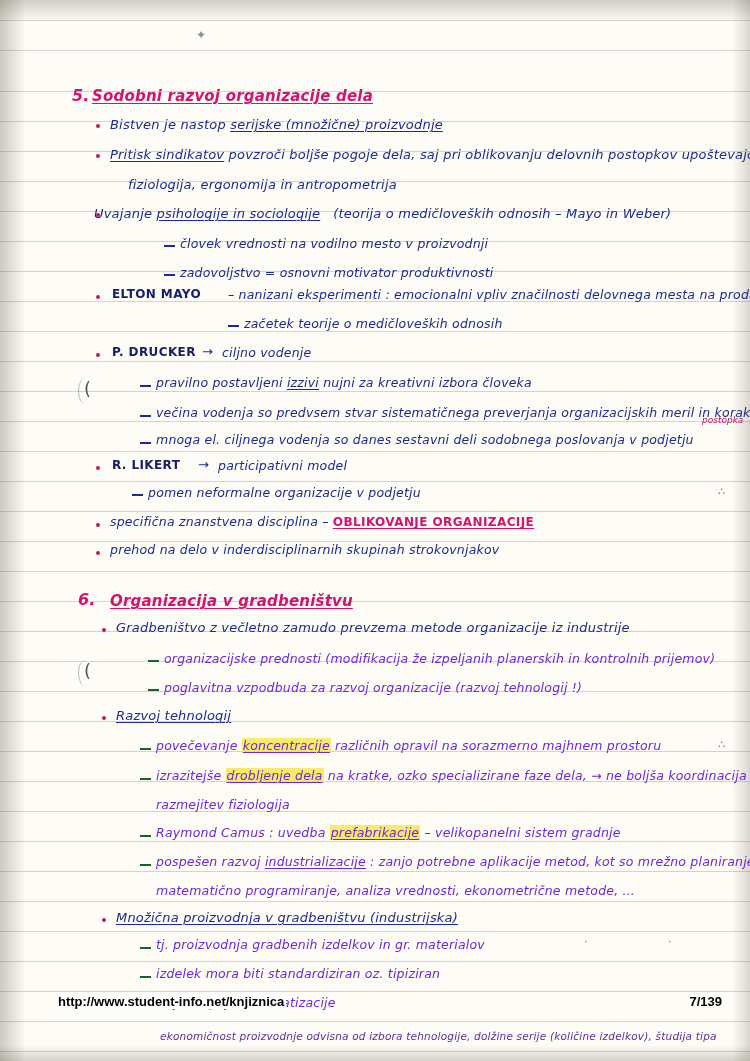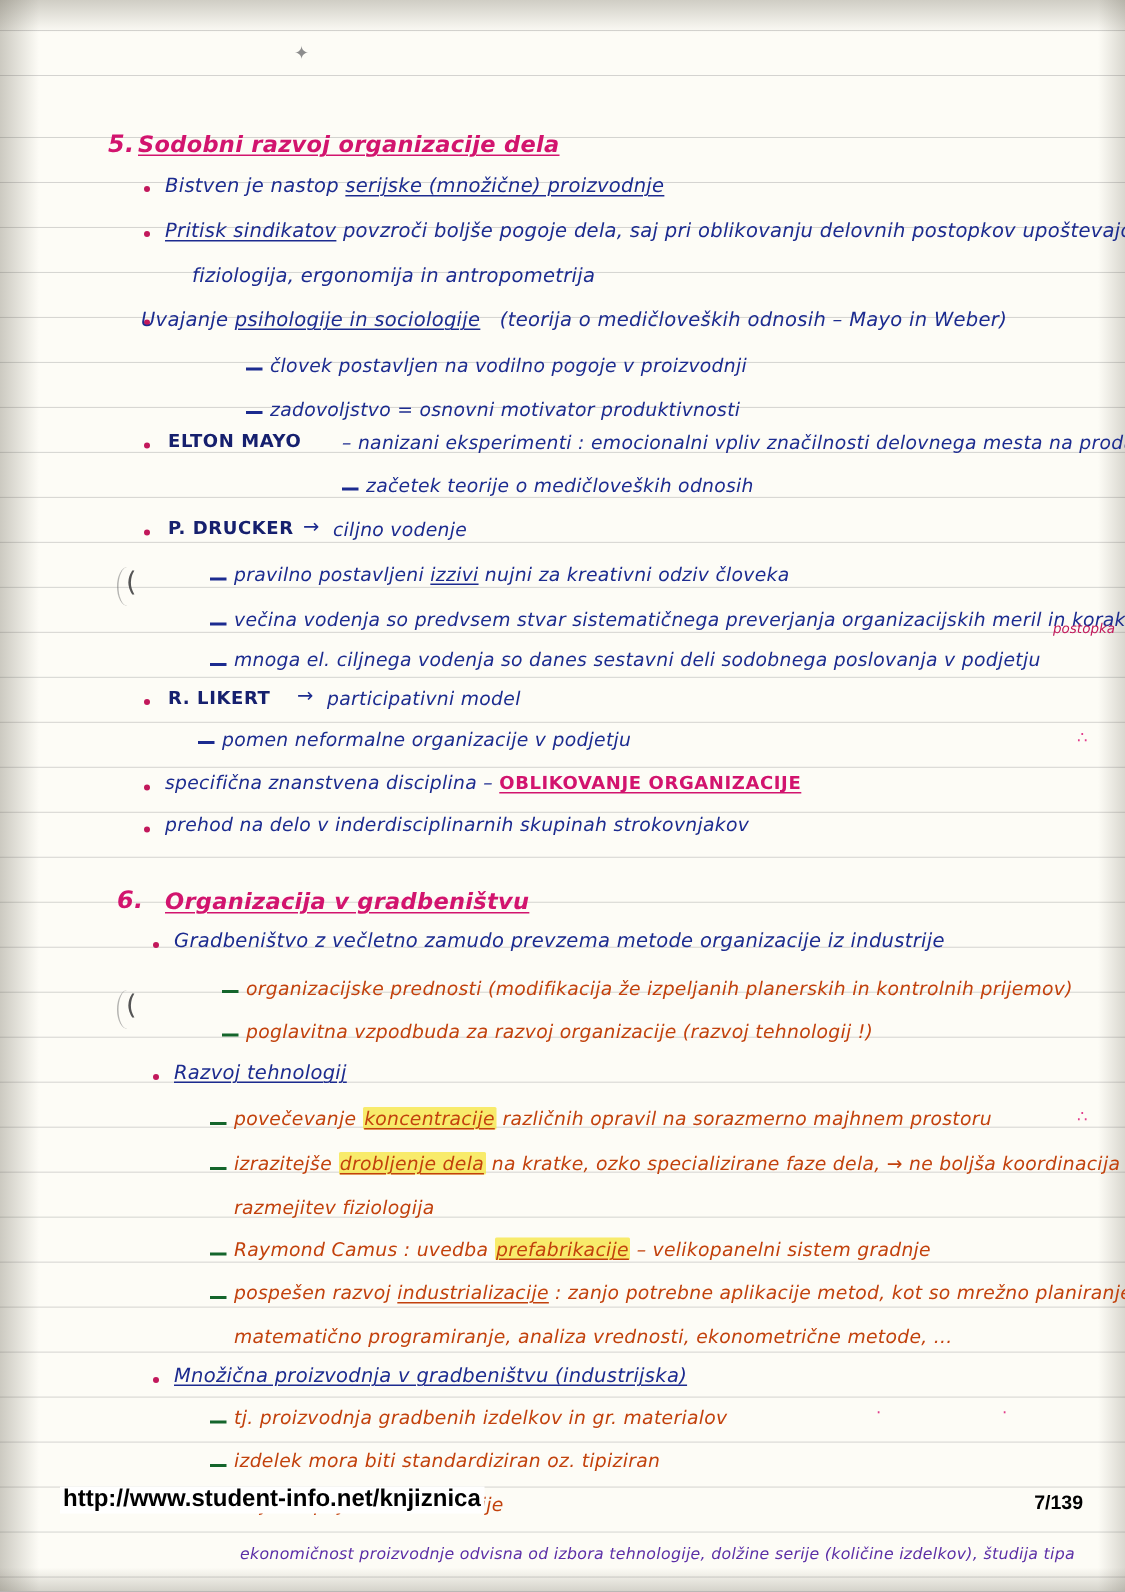--- a/index.html
+++ b/index.html
@@ -60,21 +60,21 @@
   
   .hw {
     position: absolute;
     white-space: nowrap;
     font-family: "DejaVu Sans", sans-serif;
     font-style: italic;
     letter-spacing: 0.2px;
   }
   .blue   { color: #1c2b8f; }
   .pink   { color: #d2146e; }
-  .green  { color: #c2410c; }
+  .green  { color: #6d28d9; }
   .violet { color: #5b2ea6; }
   .darkb  { color: #16206e; }
 
   .sz-hd   { font-size: 15px; font-weight: 700; }
   .sz-num  { font-size: 16px; font-weight: 700; }
   .sz-main { font-size: 13px; }
   .sz-sub  { font-size: 12.5px; }
   .sz-cap  { font-size: 12px; font-weight: 700; font-style: normal; letter-spacing: .4px;}
   .sz-sm   { font-size: 10.5px; }
 
@@ -112,24 +112,24 @@
     font-size: 11px;
   }
   .paren {
     position: absolute;
     color: #555;
     font-size: 18px;
   }
 
   .footer-url {
     position: absolute;
-    left: 40px;
+    left: 56px;
     bottom: 52px;
     font-family: "Liberation Sans", sans-serif;
-    font-size: 16px;
+    font-size: 13px;
     font-weight: 700;
     color: #000;
     background: #fff;
     padding: 0 2px;
   }
   .page-num {
     position: absolute;
     right: 28px;
     bottom: 52px;
     font-family: "Liberation Sans", sans-serif;
@@ -172,38 +172,38 @@
   <div class="hw blue sz-main" style="left:110px; top:147px;">
     <span class="u">Pritisk sindikatov</span>&nbsp;<span>povzroči boljše pogoje dela, saj pri oblikovanju delovnih postopkov upoštevajo</span>
   </div>
   <div class="hw blue sz-main" style="left:128px; top:177px;">fiziologija, ergonomija in antropometrija</div>
 
   <div class="bullet" style="left:96px; top:213px;"></div>
   <div class="hw blue sz-main" style="left:94px; top:206px;">
     <span>Uvajanje </span><span class="u">psihologije in sociologije</span>&nbsp;&nbsp;&nbsp;<span>(teorija o medičloveških odnosih – Mayo in Weber)</span>
   </div>
   <div class="dash blue-d" style="left:164px; top:245px;"></div>
-  <div class="hw blue sz-sub" style="left:180px; top:236px;">človek postavljen na vodilno pogoje v proizvodnji</div>
+  <div class="hw blue sz-sub" style="left:180px; top:236px;">človek vrednosti na vodilno mesto v proizvodnji</div>
   <div class="dash blue-d" style="left:164px; top:274px;"></div>
   <div class="hw blue sz-sub" style="left:180px; top:265px;">zadovoljstvo = osnovni motivator produktivnosti</div>
 
   <div class="bullet" style="left:96px; top:295px;"></div>
   <div class="hw darkb sz-cap" style="left:112px; top:287px;">ELTON MAYO</div>
   <div class="hw blue sz-sub" style="left:228px; top:287px;">–  nanizani eksperimenti : emocionalni vpliv značilnosti delovnega mesta na produktivnost</div>
   <div class="dash blue-d" style="left:228px; top:325px;"></div>
   <div class="hw blue sz-sub" style="left:244px; top:316px;">začetek teorije o medičloveških odnosih</div>
 
   <div class="bullet" style="left:96px; top:353px;"></div>
   <div class="hw darkb sz-cap" style="left:112px; top:345px;">P. DRUCKER</div>
   <div class="hw blue arrow" style="left:202px; top:344px;">→</div>
   <div class="hw blue sz-sub" style="left:222px; top:345px;">ciljno vodenje</div>
 
   <div class="dash blue-d" style="left:140px; top:385px;"></div>
   <div class="hw blue sz-sub" style="left:156px; top:375px;">
-    <span>pravilno postavljeni </span><span class="u">izzivi</span><span> nujni za kreativni odziv človeka</span>
+    <span>pravilno postavljeni </span><span class="u">izzivi</span><span> nujni za kreativni izbora človeka</span>
   </div>
 
   <div class="dash blue-d" style="left:140px; top:415px;"></div>
   <div class="hw blue sz-sub" style="left:156px; top:405px;">večina vodenja so predvsem stvar sistematičnega preverjanja organizacijskih meril in korakov</div>
   <div class="margin-note" style="left:702px; top:415px;">postopka</div>
 
   <div class="dash blue-d" style="left:140px; top:442px;"></div>
   <div class="hw blue sz-sub" style="left:156px; top:432px;">mnoga el. ciljnega vodenja so danes sestavni deli sodobnega poslovanja  v podjetju</div>
 
   <div class="bullet" style="left:96px; top:466px;"></div>

